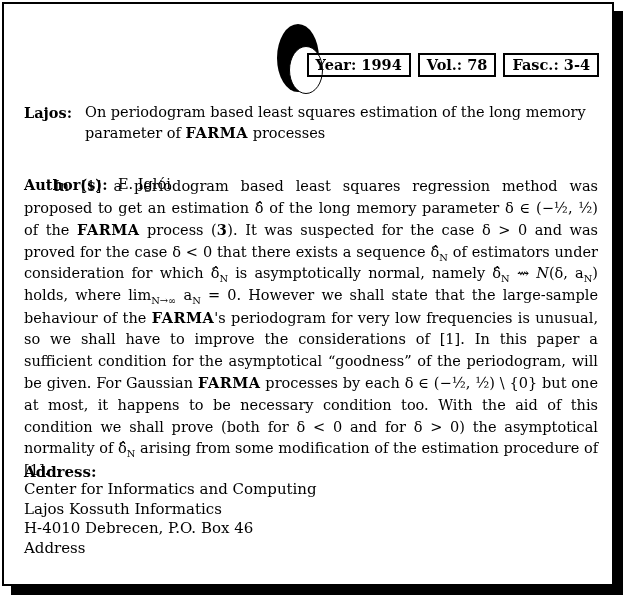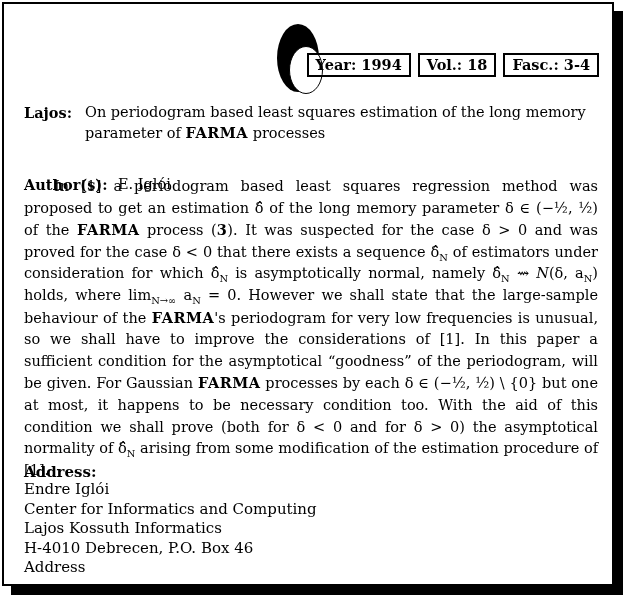--- a/index.html
+++ b/index.html
@@ -45,42 +45,41 @@
     <svg class="logo" viewBox="0 0 72 84" xmlns="http://www.w3.org/2000/svg" aria-hidden="true">
       <ellipse class="logo-dark" cx="28" cy="42" rx="21" ry="34"></ellipse>
       <ellipse class="logo-light" cx="36" cy="54" rx="16.5" ry="23.5"></ellipse>
     </svg>
 
     <div class="header-boxes">
       <div class="hbox">
         <span>Year: 1994</span>
       </div>
       <div class="hbox">
-        <span>Vol.: 18</span>
+        <span>Vol.: 78</span>
       </div>
       <div class="hbox">
         <span>Fasc.: 3-4</span>
       </div>
     </div>
 
     <div class="field title-row">
       <span class="flabel">Lajos:</span>
       <span class="fvalue">On periodogram based least squares estimation of the long memory parameter of <b>FARMA</b> processes</span>
     </div>
 
     <div class="field author-row">
       <span class="flabel">Author(s):</span>
       <span class="fvalue">E. Iglói</span>
     </div>
 
     <p class="abstract">In [1] a periodogram based least squares regression method was proposed to get an estimation δ̂ of the long memory parameter δ ∈ (−½, ½) of the <b>FARMA</b> process (<b>3</b>). It was suspected for the case δ &gt; 0 and was proved for the case δ &lt; 0 that there exists a sequence δ̂<sub>N</sub> of estimators under consideration for which δ̂<sub>N</sub> is asymptotically normal, namely δ̂<sub>N</sub> ⇝ <i>N</i>(δ, a<sub>N</sub>) holds, where lim<sub>N→∞</sub> a<sub>N</sub> = 0. However we shall state that the large-sample behaviour of the <b>FARMA</b>'s periodogram for very low frequencies is unusual, so we shall have to improve the considerations of [1]. In this paper a sufficient condition for the asymptotical “goodness” of the periodogram, will be given. For Gaussian <b>FARMA</b> processes by each δ ∈ (−½, ½) \ {0} but one at most, it happens to be necessary condition too. With the aid of this condition we shall prove (both for δ &lt; 0 and for δ &gt; 0) the asymptotical normality of δ̂<sub>N</sub> arising from some modification of the estimation procedure of [1].</p>
 
     <div class="address">
       <div class="addr-label">Address:</div>
-      <div class="addr-line">Endre Iglói</div>
       <div class="addr-line">Center for Informatics and Computing</div>
       <div class="addr-line">Lajos Kossuth Informatics</div>
       <div class="addr-line">H-4010 Debrecen, P.O. Box 46</div>
       <div class="addr-line">Address</div>
     </div>
 
   </div>
 </div>
 
 </body></html>

